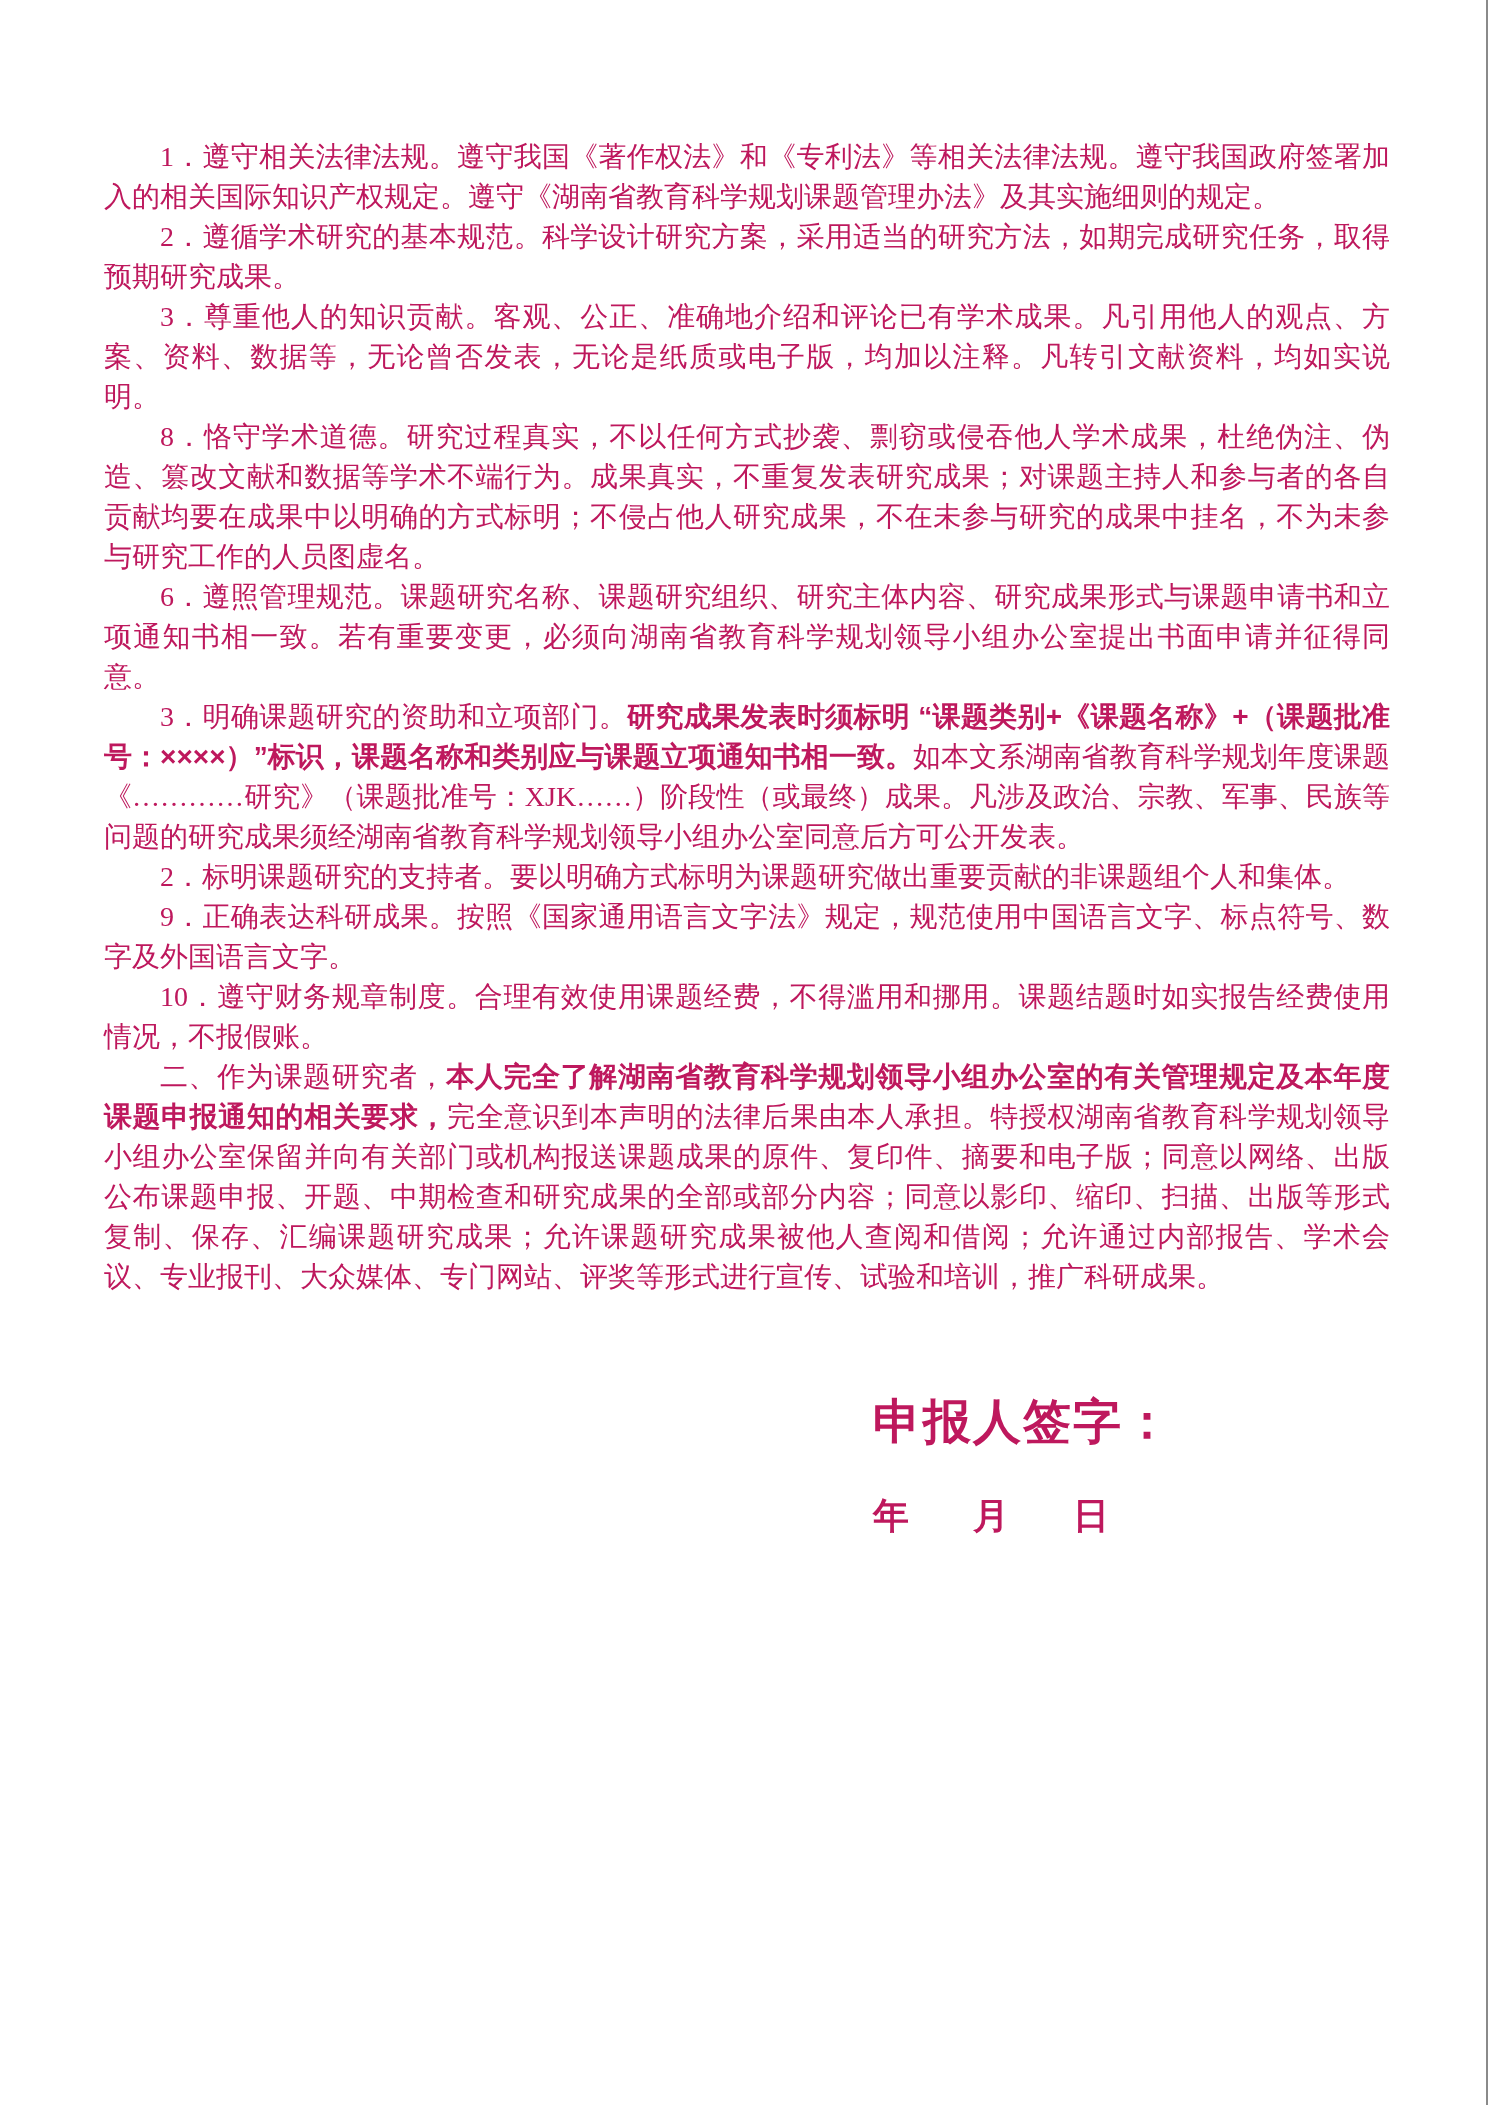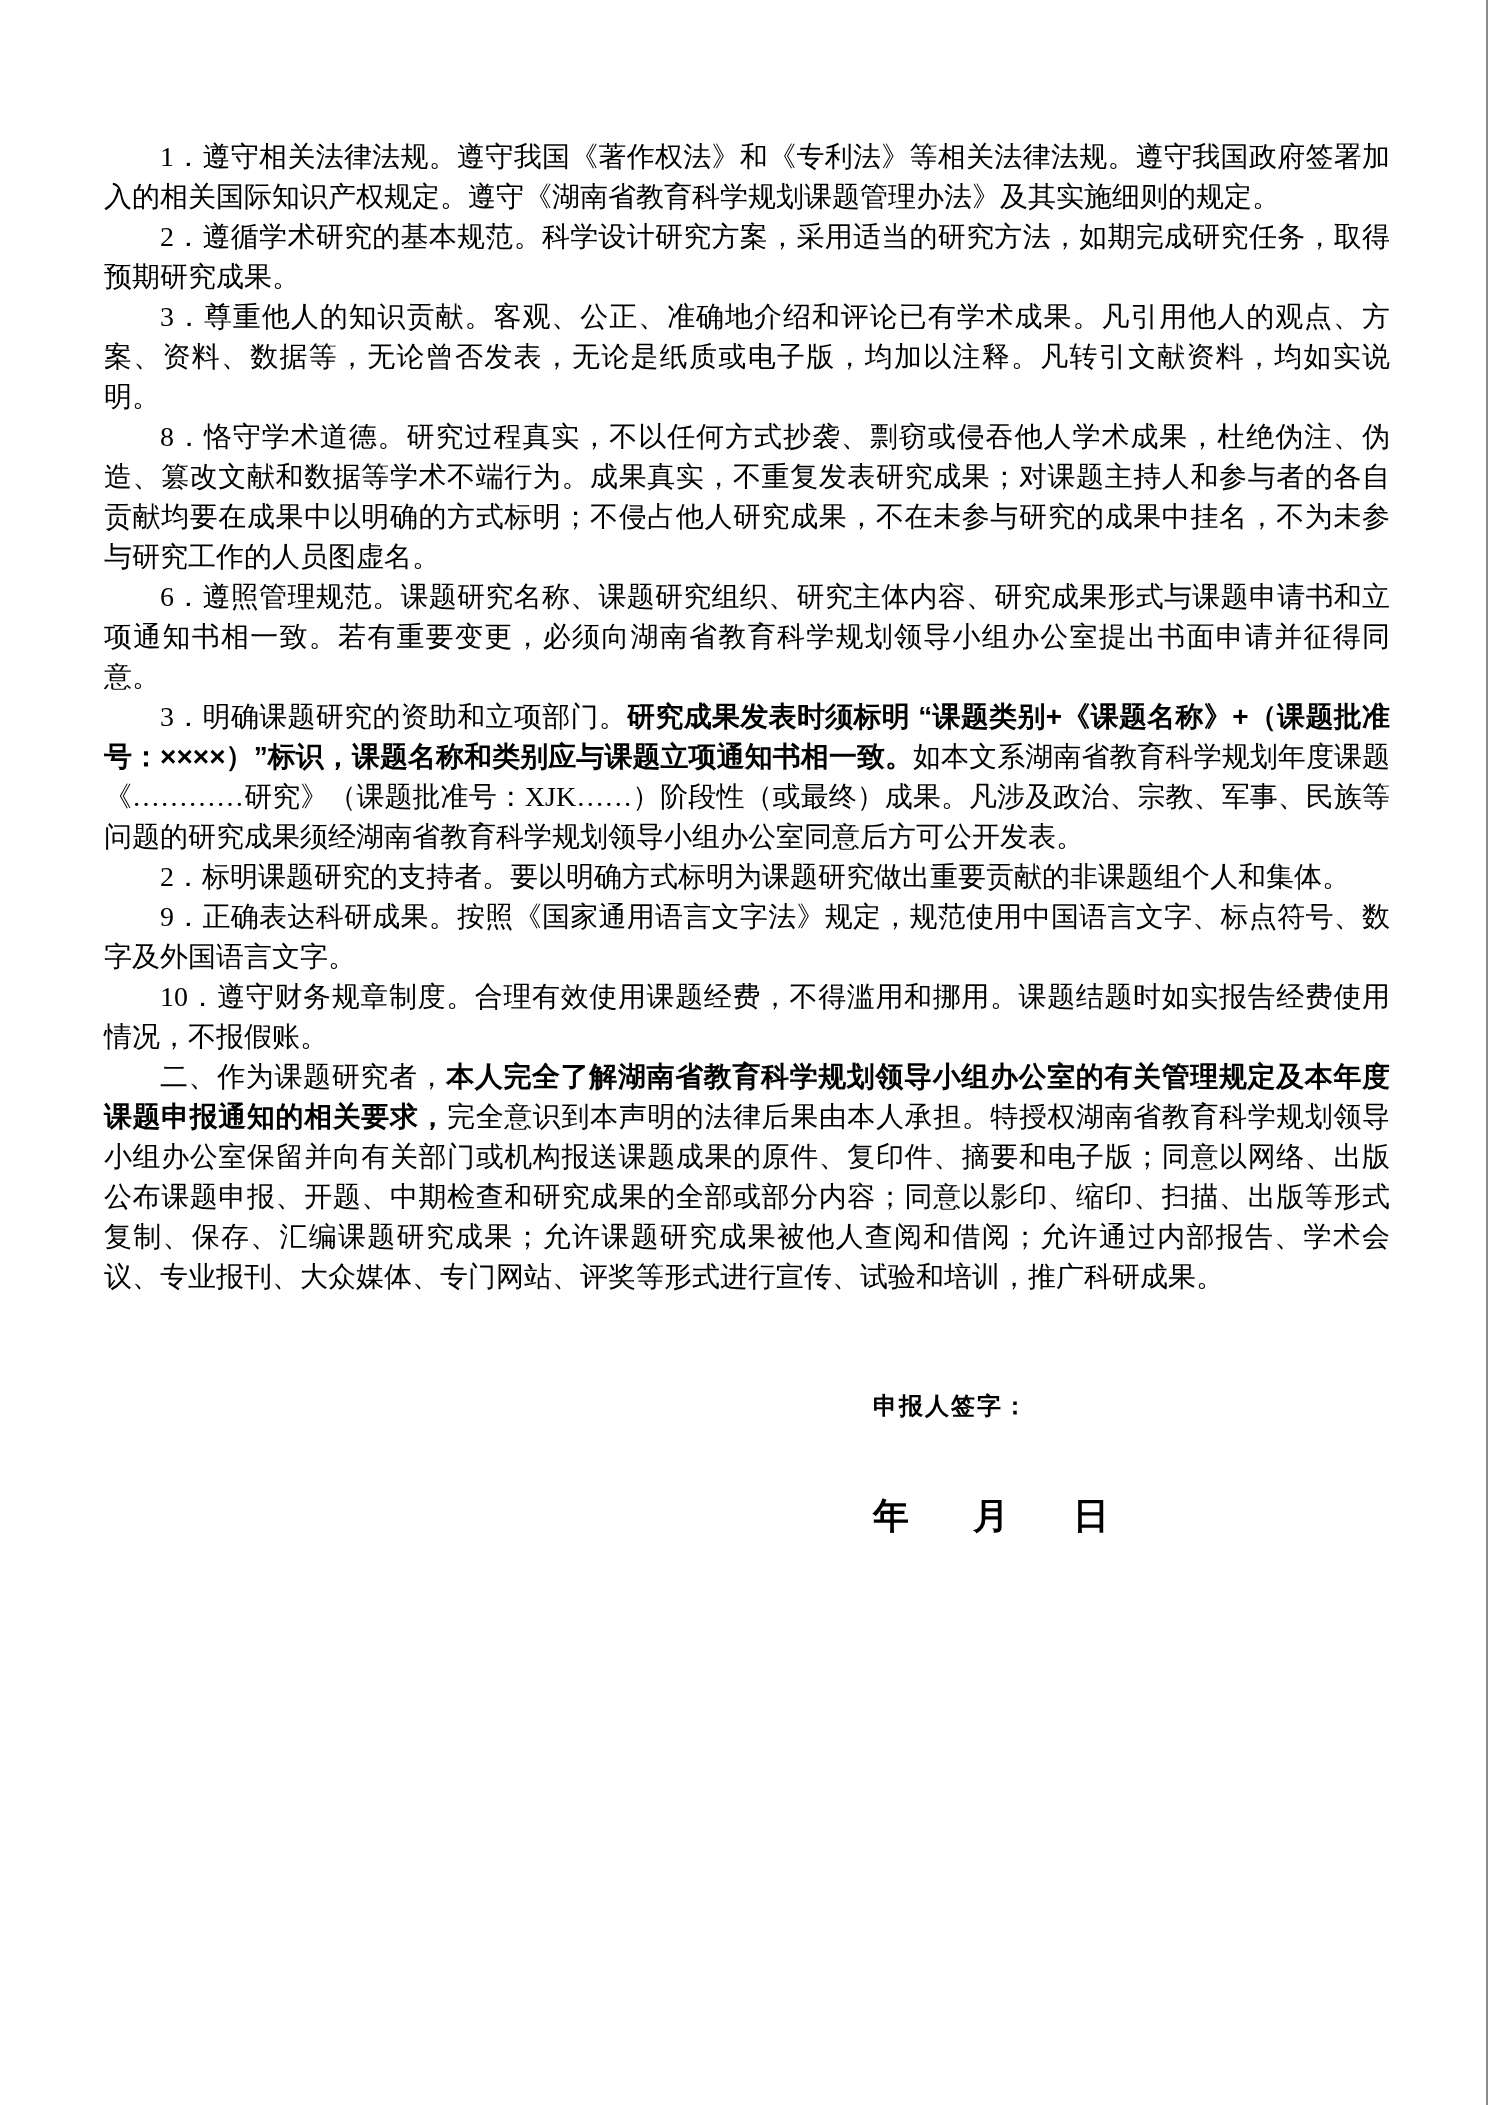--- a/index.html
+++ b/index.html
@@ -6,21 +6,21 @@
     margin: 0;
     padding: 0;
     background: #e8e8e8;
   }
   .page {
     position: relative;
     width: 1488px;
     height: 2105px;
     background: #ffffff;
     overflow: hidden;
-    color: #000000;
+    color: #be185d;
     font-family: "Liberation Serif", "DejaVu Serif", serif;
   }
   .body-text {
     position: absolute;
     left: 104px;
     top: 137px;
     width: 1286px;
   }
   .body-text p {
     margin: 0;
@@ -34,21 +34,21 @@
     font-weight: 400;
   }
   .run-bold {
     font-family: "Liberation Sans", "DejaVu Sans", sans-serif;
     font-weight: 700;
   }
   .sig-label {
     position: absolute;
     left: 873px;
     top: 1390px;
-    font-size: 24px;
+    font-size: 48px;
     font-weight: 700;
     font-family: "Liberation Sans", "DejaVu Sans", sans-serif;
     letter-spacing: 2px;
   }
   .sig-date {
     position: absolute;
     left: 873px;
     top: 1492px;
     display: flex;
     gap: 64px;

